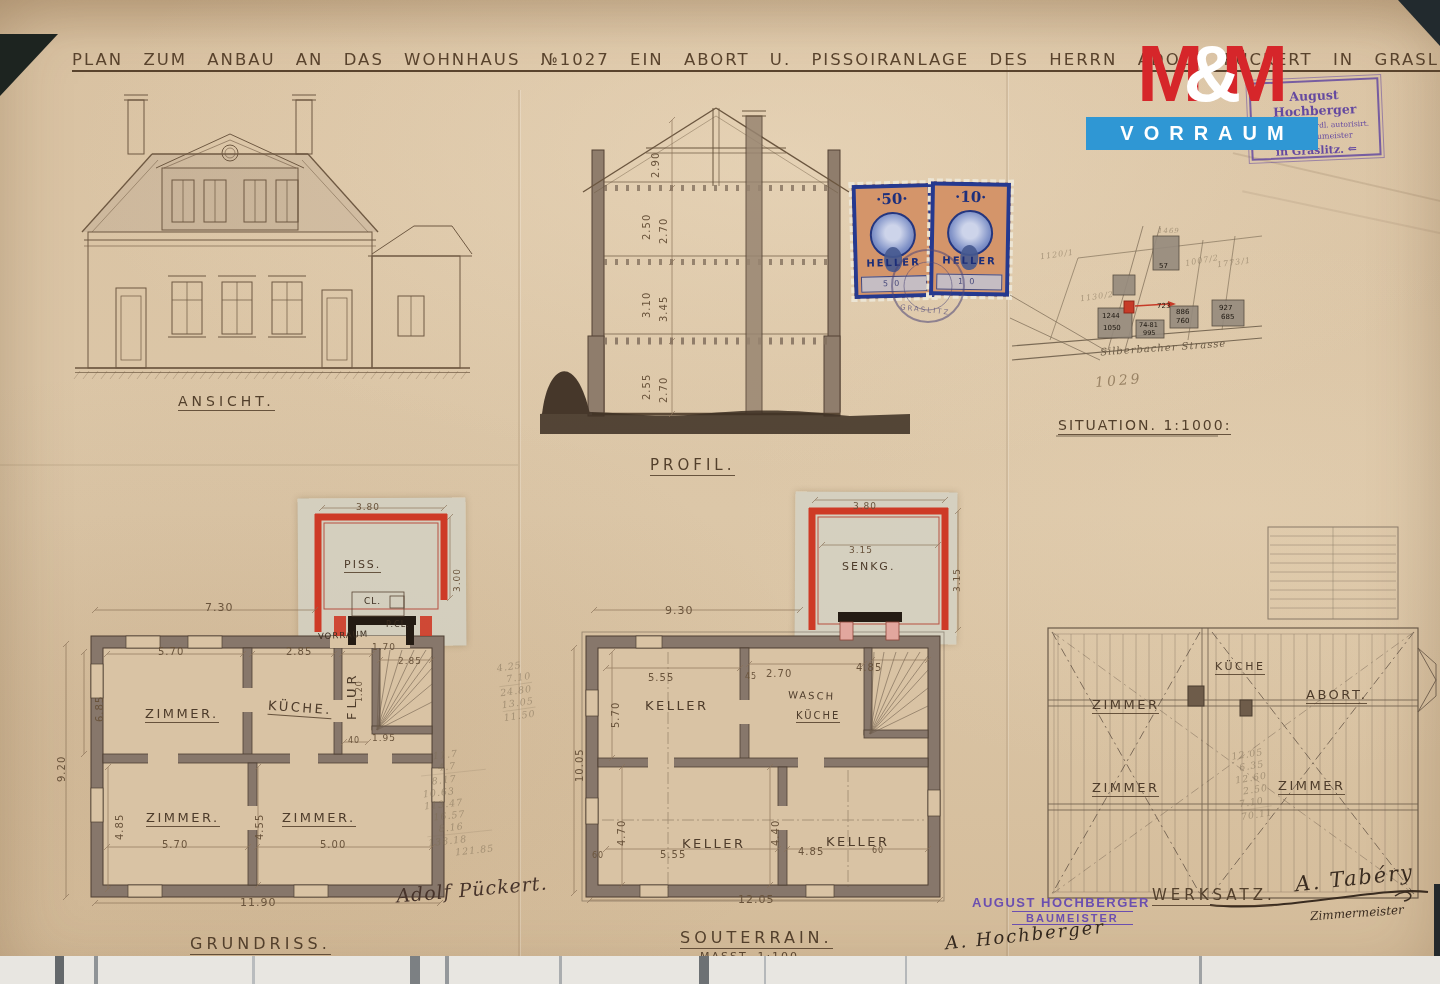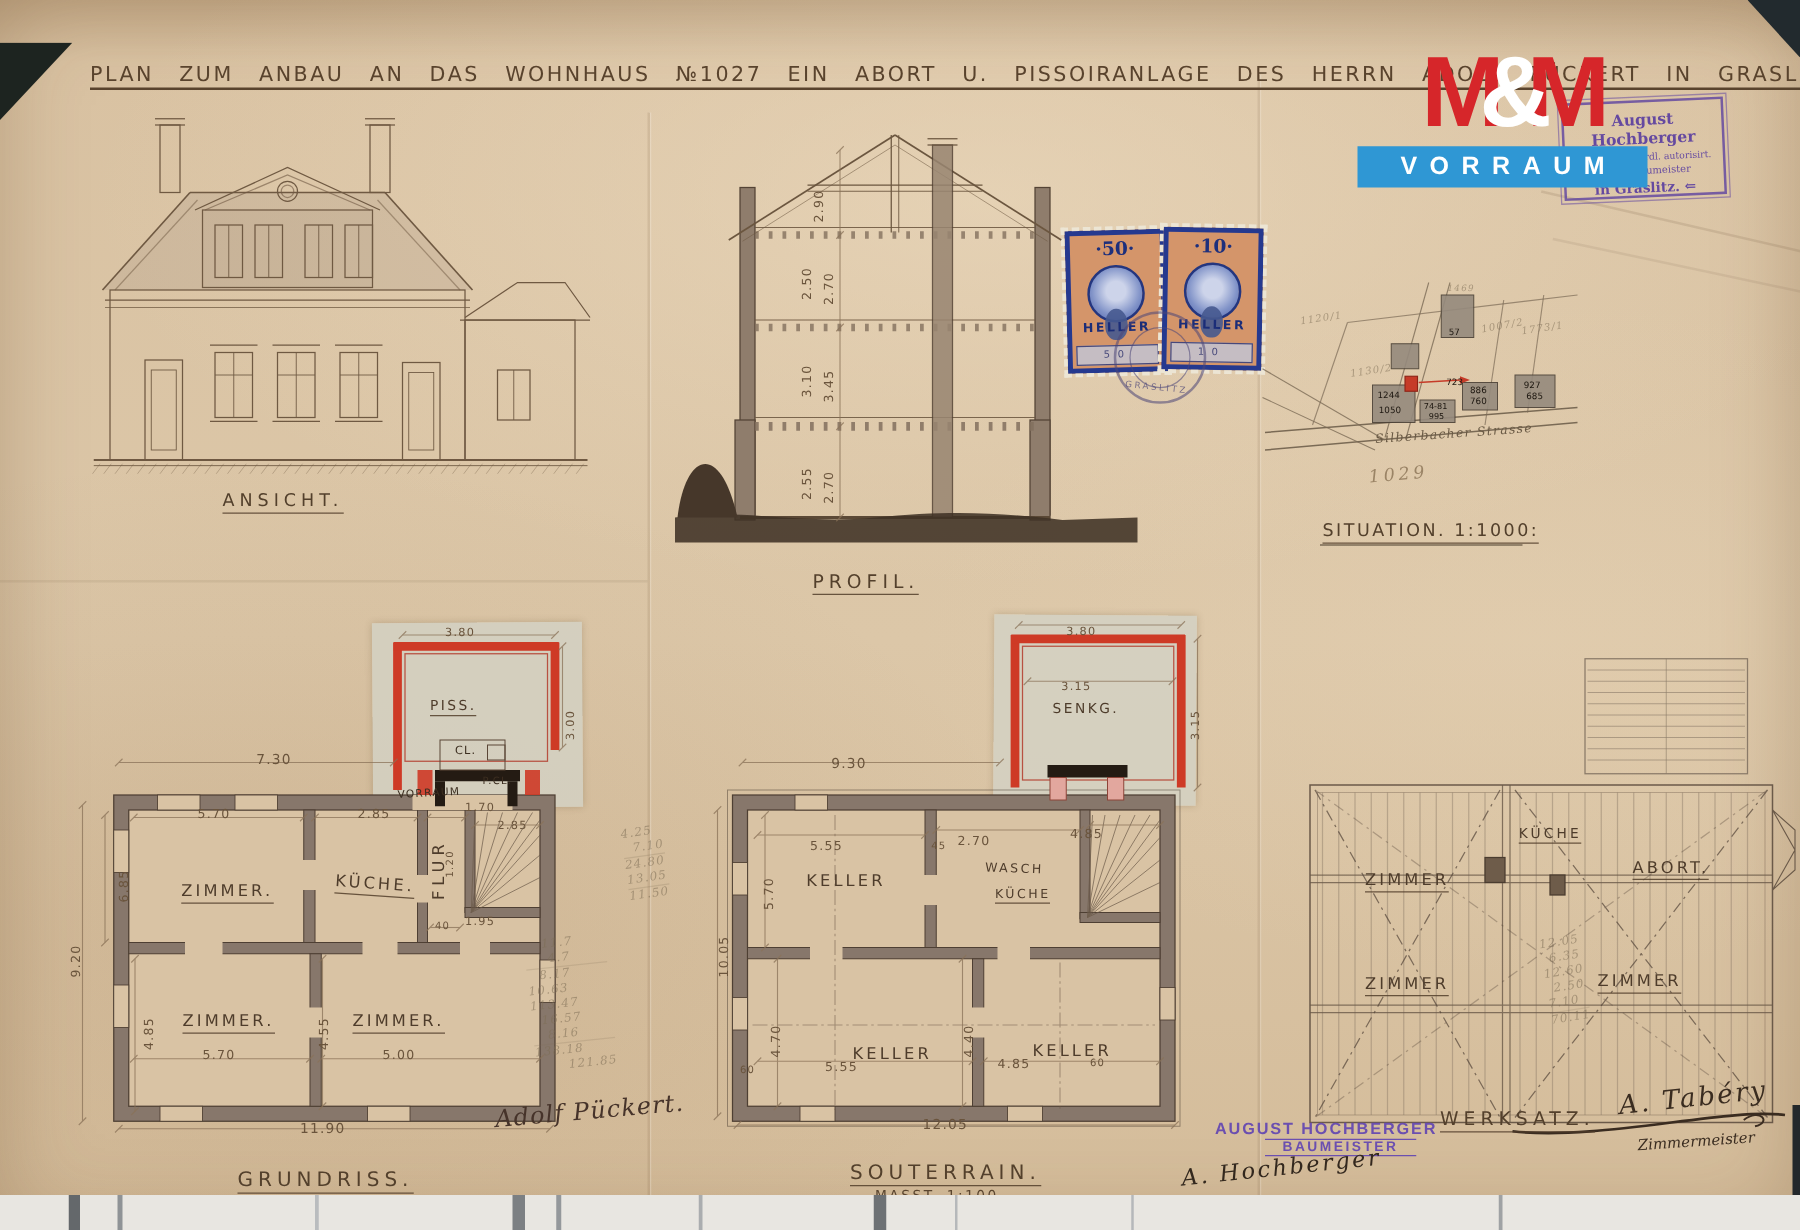--- a/index.html
+++ b/index.html
@@ -601,21 +601,21 @@
   <span class="t dim" style="left:158px;top:646px;">5.70</span>
   <span class="t dim" style="left:286px;top:646px;">2.85</span>
   <span class="t dim" style="left:372px;top:642px;font-size:9px;">1.70</span>
   <span class="t dim" style="left:398px;top:656px;font-size:9px;">2.85</span>
   <span class="t dim rot" style="left:355px;top:702px;font-size:8px;">1.20</span>
   <span class="t dim rot" style="left:94px;top:722px;">6.85</span>
   <span class="t dim rot" style="left:56px;top:782px;">9.20</span>
   <span class="t dim rot" style="left:114px;top:840px;">4.85</span>
   <span class="t dim rot" style="left:254px;top:840px;">4.55</span>
   <span class="t dim" style="left:162px;top:839px;">5.70</span>
-  <span class="t dim" style="left:306px;top:839px;">5.00</span>
+  <span class="t dim" style="left:320px;top:839px;">5.00</span>
   <span class="t dim" style="left:240px;top:896px;font-size:11px;">11.90</span>
   <span class="t dim" style="left:372px;top:733px;font-size:9px;">1.95</span>
   <span class="t dim" style="left:348px;top:736px;font-size:8px;">40</span>
 
   <div class="calc" style="left:500px;top:660px;transform:rotate(-8deg);">
     <span class="pencil">4.25</span>
     <span class="pencil" style="padding-left:8px;">7.10</span>
     <span class="pencil" style="border-top:1px solid rgba(125,109,85,.4);">24.80</span>
     <span class="pencil">13.05</span>
     <span class="pencil" style="border-top:1px solid rgba(125,109,85,.4);">11.50</span>

